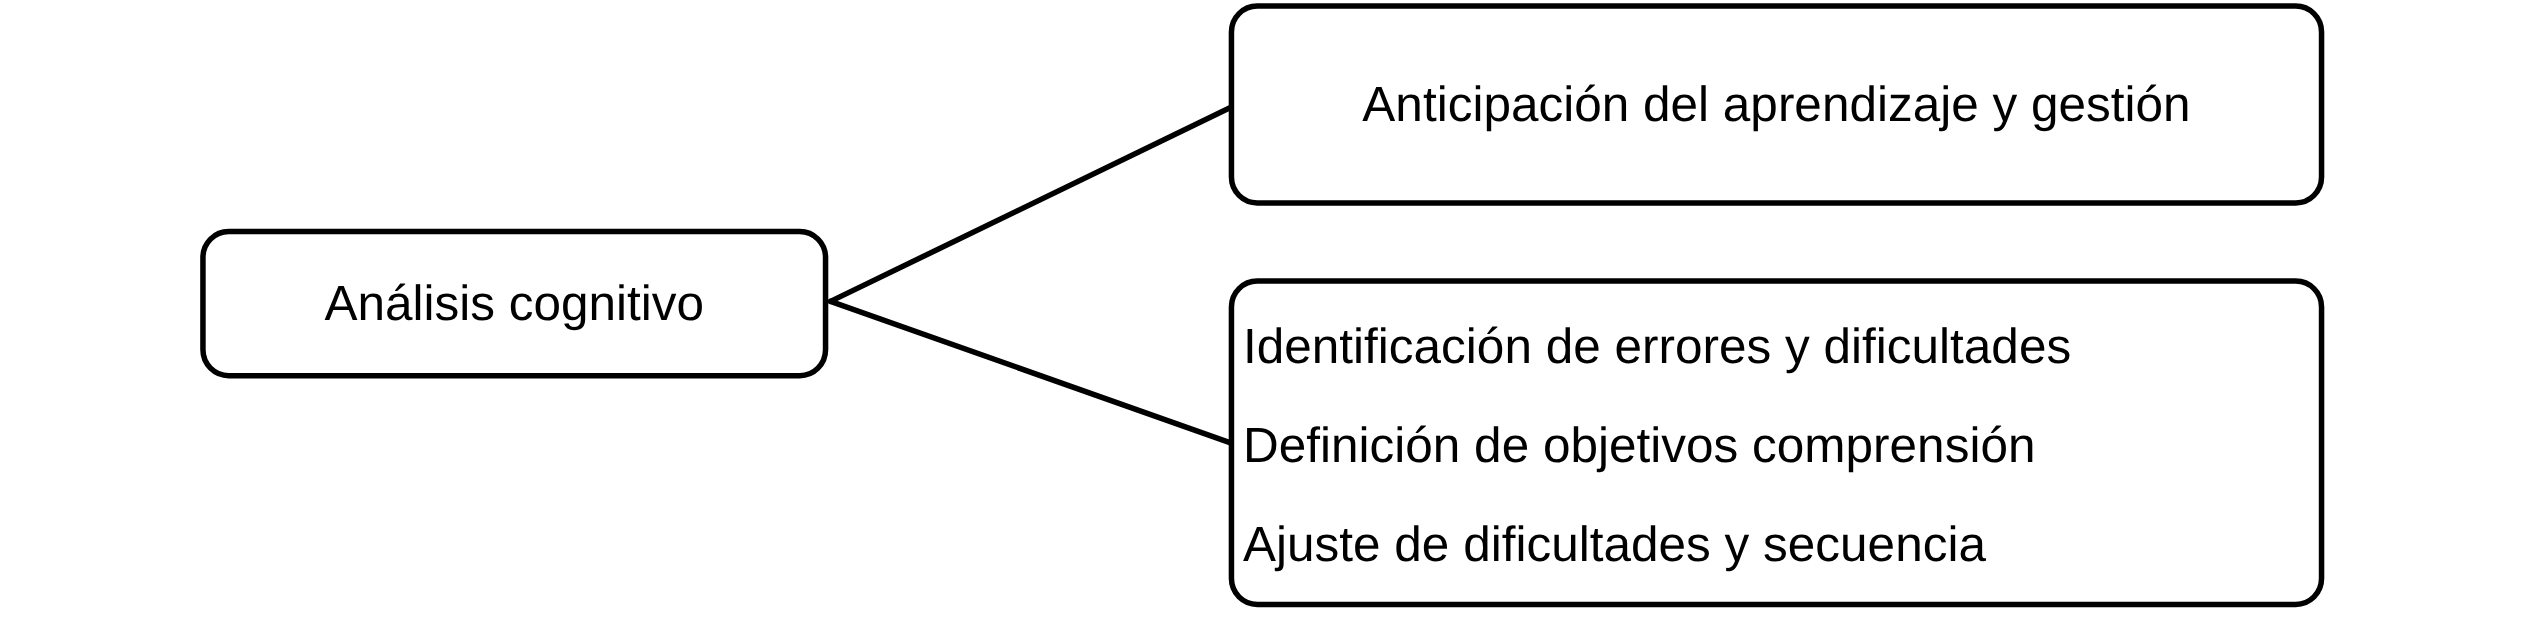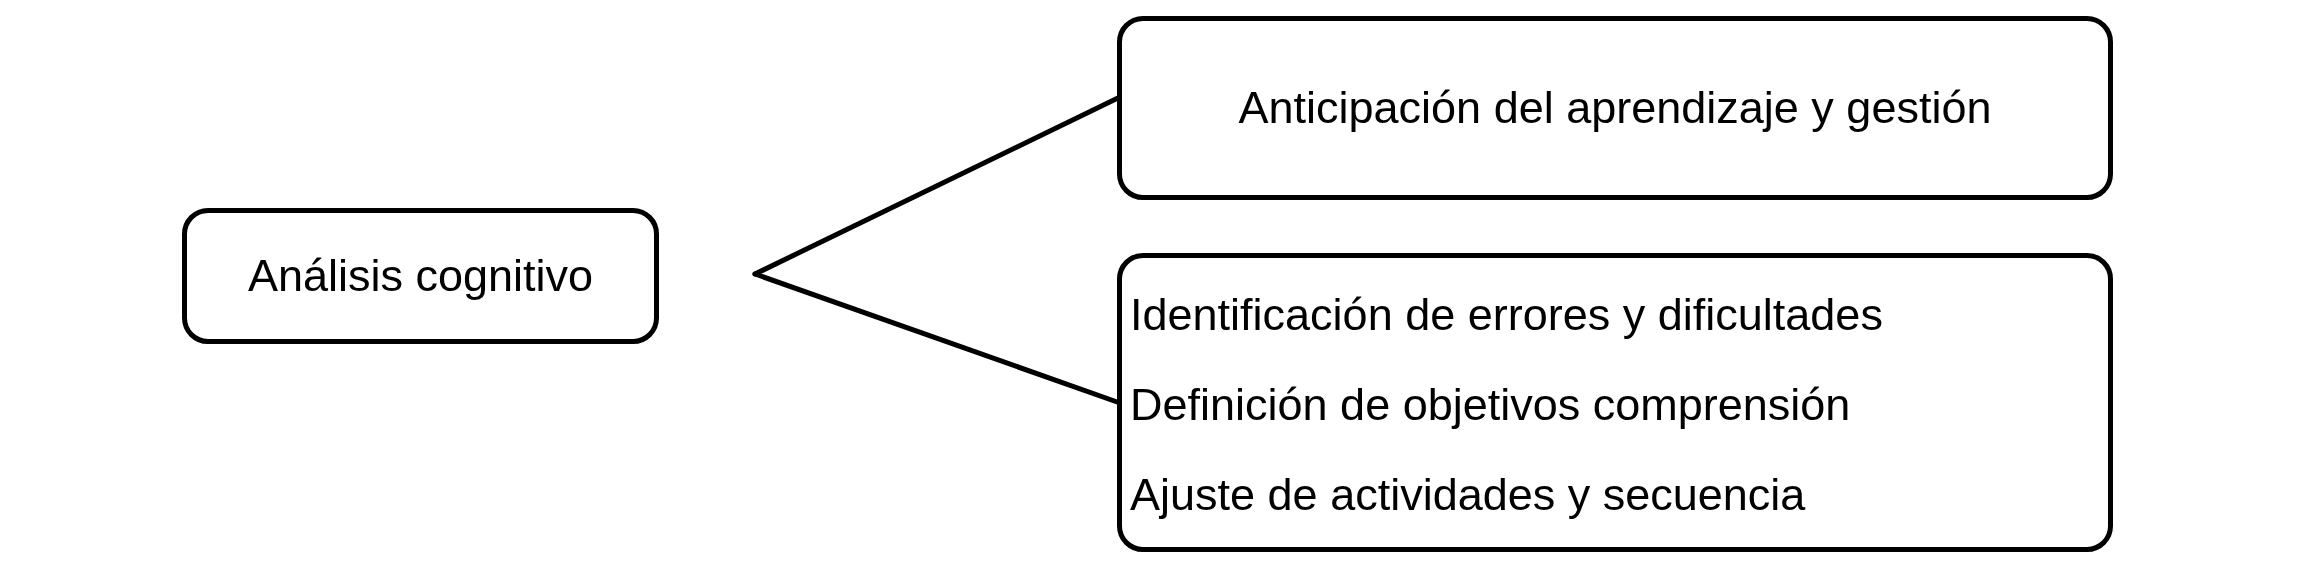--- a/index.html
+++ b/index.html
@@ -32,30 +32,30 @@
     position: absolute;
     box-sizing: border-box;
     background: #ffffff;
     border: 5px solid #000000;
     border-radius: 26px;
     z-index: 1;
   }
   .node-root {
     left: 182px;
     top: 208px;
-    width: 477px;
+    width: 571px;
     height: 136px;
     display: flex;
     align-items: center;
     justify-content: center;
     font-size: 45px;
   }
   .node-branch-top {
     left: 1117px;
-    top: 16px;
+    top: 3px;
     width: 996px;
     height: 184px;
     display: flex;
     flex-direction: column;
     align-items: center;
     justify-content: center;
     text-align: center;
     font-size: 45px;
     line-height: 64px;
   }
@@ -93,16 +93,16 @@
     <span>Análisis cognitivo</span>
   </div>
 
   <div class="node node-branch-top">
     <span class="branch-line">Anticipación del aprendizaje y gestión</span>
   </div>
 
   <div class="node node-branch-bottom">
     <div class="branch-item">Identificación de errores y dificultades</div>
     <div class="branch-item">Definición de objetivos comprensión</div>
-    <div class="branch-item">Ajuste de actividades y secuencia</div>
+    <div class="branch-item">Ajuste de dificultades y secuencia</div>
   </div>
 
 </div>
 
 </body></html>

